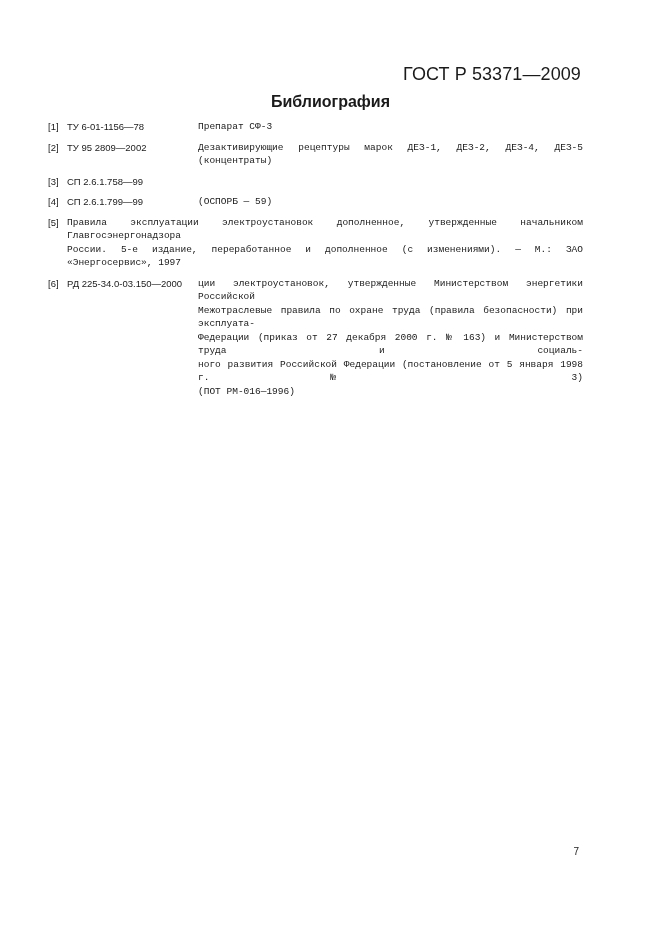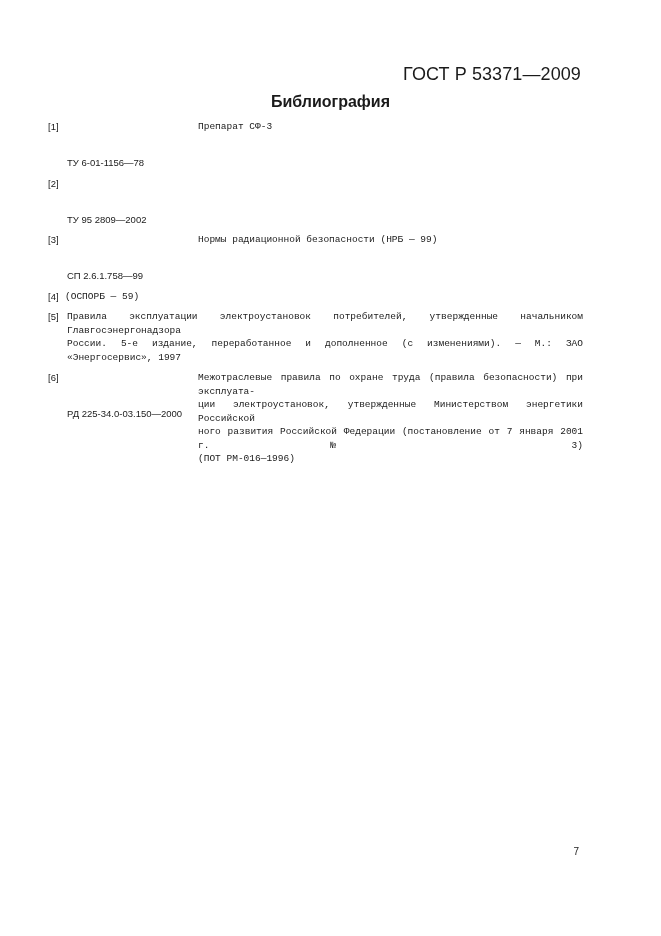--- a/index.html
+++ b/index.html
@@ -17,21 +17,21 @@
       text-align: center; font-size: 16px; font-weight: bold;
       padding-left: 0px;
     }
     .title span { display: inline-block; margin-left: 0px; }
     .biblio {
       position: absolute; top: 120px; left: 48px; width: 535px;
       font-size: 9.5px; line-height: 13.5px;
     }
     .entry { display: flex; margin-bottom: 7px; }
     .entry .num { width: 17px; flex: none; }
-    .entry .code { width: 131px; flex: none; padding-left: 2px; margin-top: 36px; }
+    .entry .code { width: 131px; flex: none; padding-left: 2px; }
     .entry .desc { flex: 1; text-align: justify; font-family: Liberation Mono, monospace; }
     .entry.full .desc { padding-left: 2px; }
     .desc-line { display: block; }
     .justify-line { text-align: justify; text-align-last: justify; }
     .page-num {
       position: absolute; top: 846px; right: 82px; font-size: 10px;
     }
   </style>
 </head>
 <body>
@@ -44,47 +44,49 @@
     <div class="entry">
       <span class="num">[1]</span>
       <span class="code">ТУ 6-01-1156—78</span>
       <span class="desc">
         <span class="desc-line">Препарат СФ-3</span>
       </span>
     </div>
     <div class="entry">
       <span class="num">[2]</span>
       <span class="code">ТУ 95 2809—2002</span>
+      <span class="desc">
+        <span class="desc-line">Дезактивирующие рецептуры марок ДЕЗ-1, ДЕЗ-2, ДЕЗ-4, ДЕЗ-5 (концентраты)</span>
+      </span>
     </div>
     <div class="entry">
       <span class="num">[3]</span>
       <span class="code">СП 2.6.1.758—99</span>
-      <span class="desc">
-        <span class="desc-line">Нормы радиационной безопасности (НРБ — 99)</span>
-      </span>
     </div>
     <div class="entry">
       <span class="num">[4]</span>
+      <span class="code">СП 2.6.1.799—99</span>
       <span class="desc">
         <span class="desc-line">(ОСПОРБ — 59)</span>
       </span>
     </div>
     <div class="entry full">
       <span class="num">[5]</span>
       <span class="desc">
-        <span class="desc-line justify-line">Правила эксплуатации электроустановок потребителей, утвержденные начальником Главгосэнергонадзора</span>
+        <span class="desc-line justify-line">Правила эксплуатации электроустановок дополненное, утвержденные начальником Главгосэнергонадзора</span>
         <span class="desc-line">России. 5-е издание, переработанное и дополненное (с изменениями). — М.: ЗАО «Энергосервис», 1997</span>
       </span>
     </div>
     <div class="entry">
       <span class="num">[6]</span>
       <span class="code">РД 225-34.0-03.150—2000</span>
       <span class="desc">
+        <span class="desc-line justify-line">ции электроустановок, утвержденные Министерством энергетики Российской</span>
         <span class="desc-line justify-line">Межотраслевые правила по охране труда (правила безопасности) при эксплуата-</span>
-        <span class="desc-line justify-line">ции электроустановок, утвержденные Министерством энергетики Российской</span>
-        <span class="desc-line justify-line">ного развития Российской Федерации (постановление от 7 января 2001 г. № 3)</span>
+        <span class="desc-line justify-line">Федерации (приказ от 27 декабря 2000 г. № 163) и Министерством труда и социаль-</span>
+        <span class="desc-line justify-line">ного развития Российской Федерации (постановление от 5 января 1998 г. № 3)</span>
         <span class="desc-line">(ПОТ РМ-016—1996)</span>
       </span>
     </div>
   </div>
 
   <div class="page-num">7</div>
 </div>
 
 </body></html>

